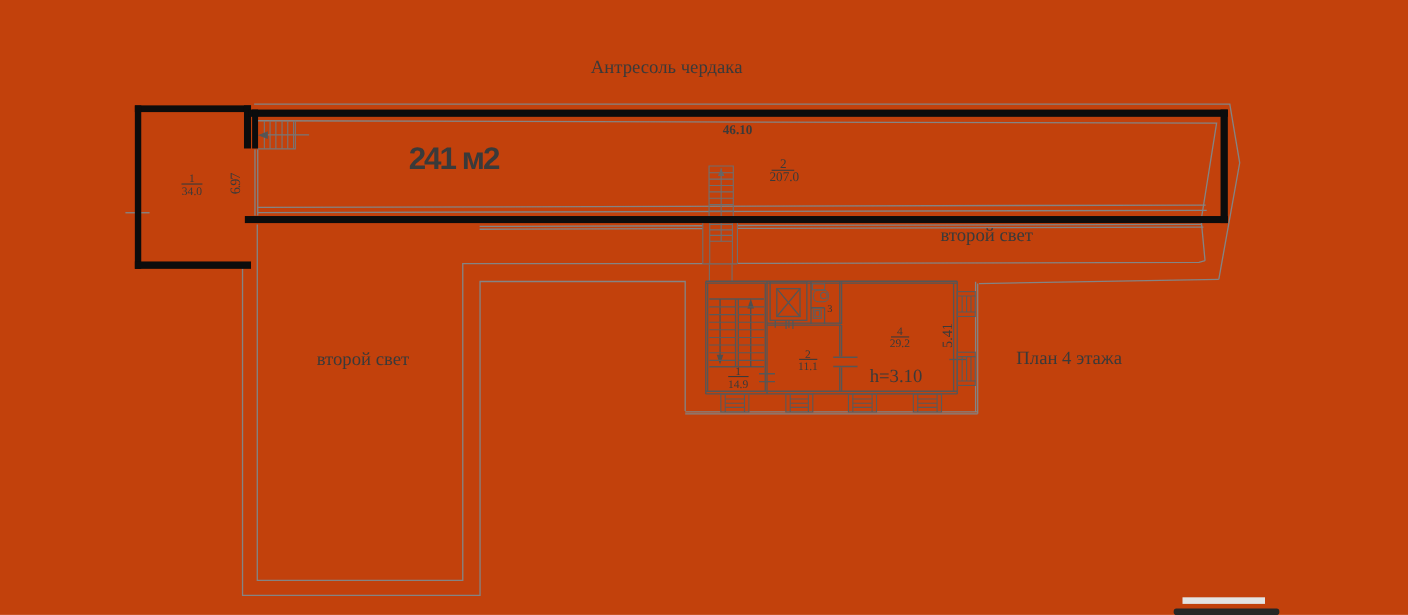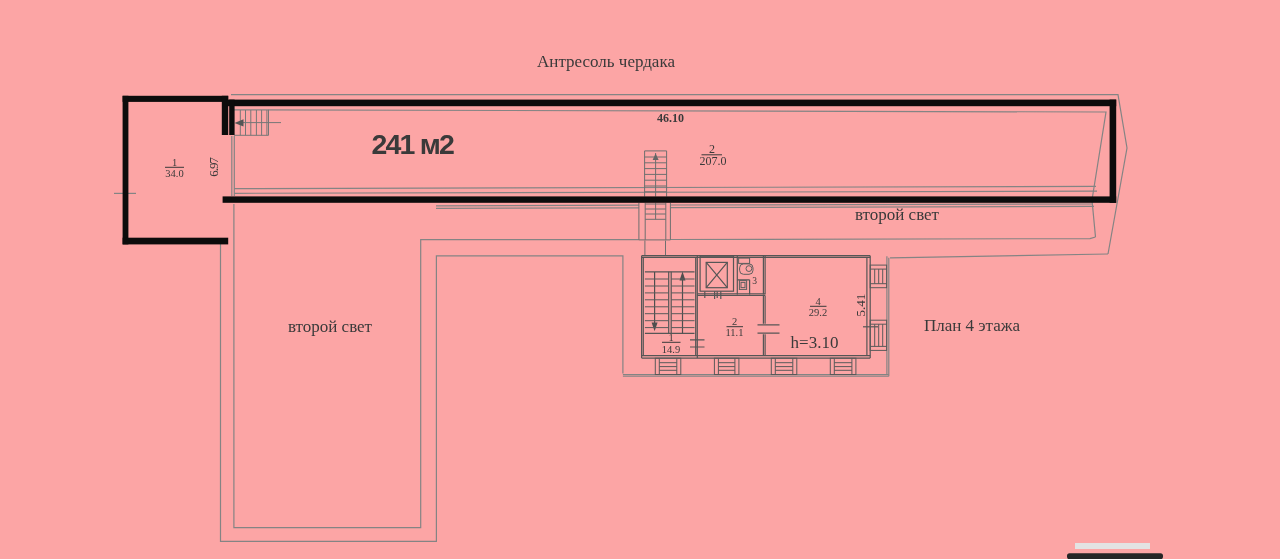--- a/index.html
+++ b/index.html
@@ -1,16 +1,16 @@
 <!DOCTYPE html>
 <html><head>
 <meta charset="utf-8">
 <style>
   html,body{margin:0;padding:0;background:#ffffff;}
-  #page{width:1280px;height:559px;position:relative;background:#fca5a5;overflow:hidden;
+  #page{width:1280px;height:559px;position:relative;background:#c2410c;overflow:hidden;
         font-family:"Liberation Serif", serif;}
   svg{position:absolute;left:0;top:0;}
   text{fill:#3a3a3a;}
 </style>
 </head>
 <body>
 <div id="page">
 <svg width="1280" height="559" viewBox="0 0 1280 559">
 
   <g stroke="#848484" stroke-width="1.2" fill="none">

